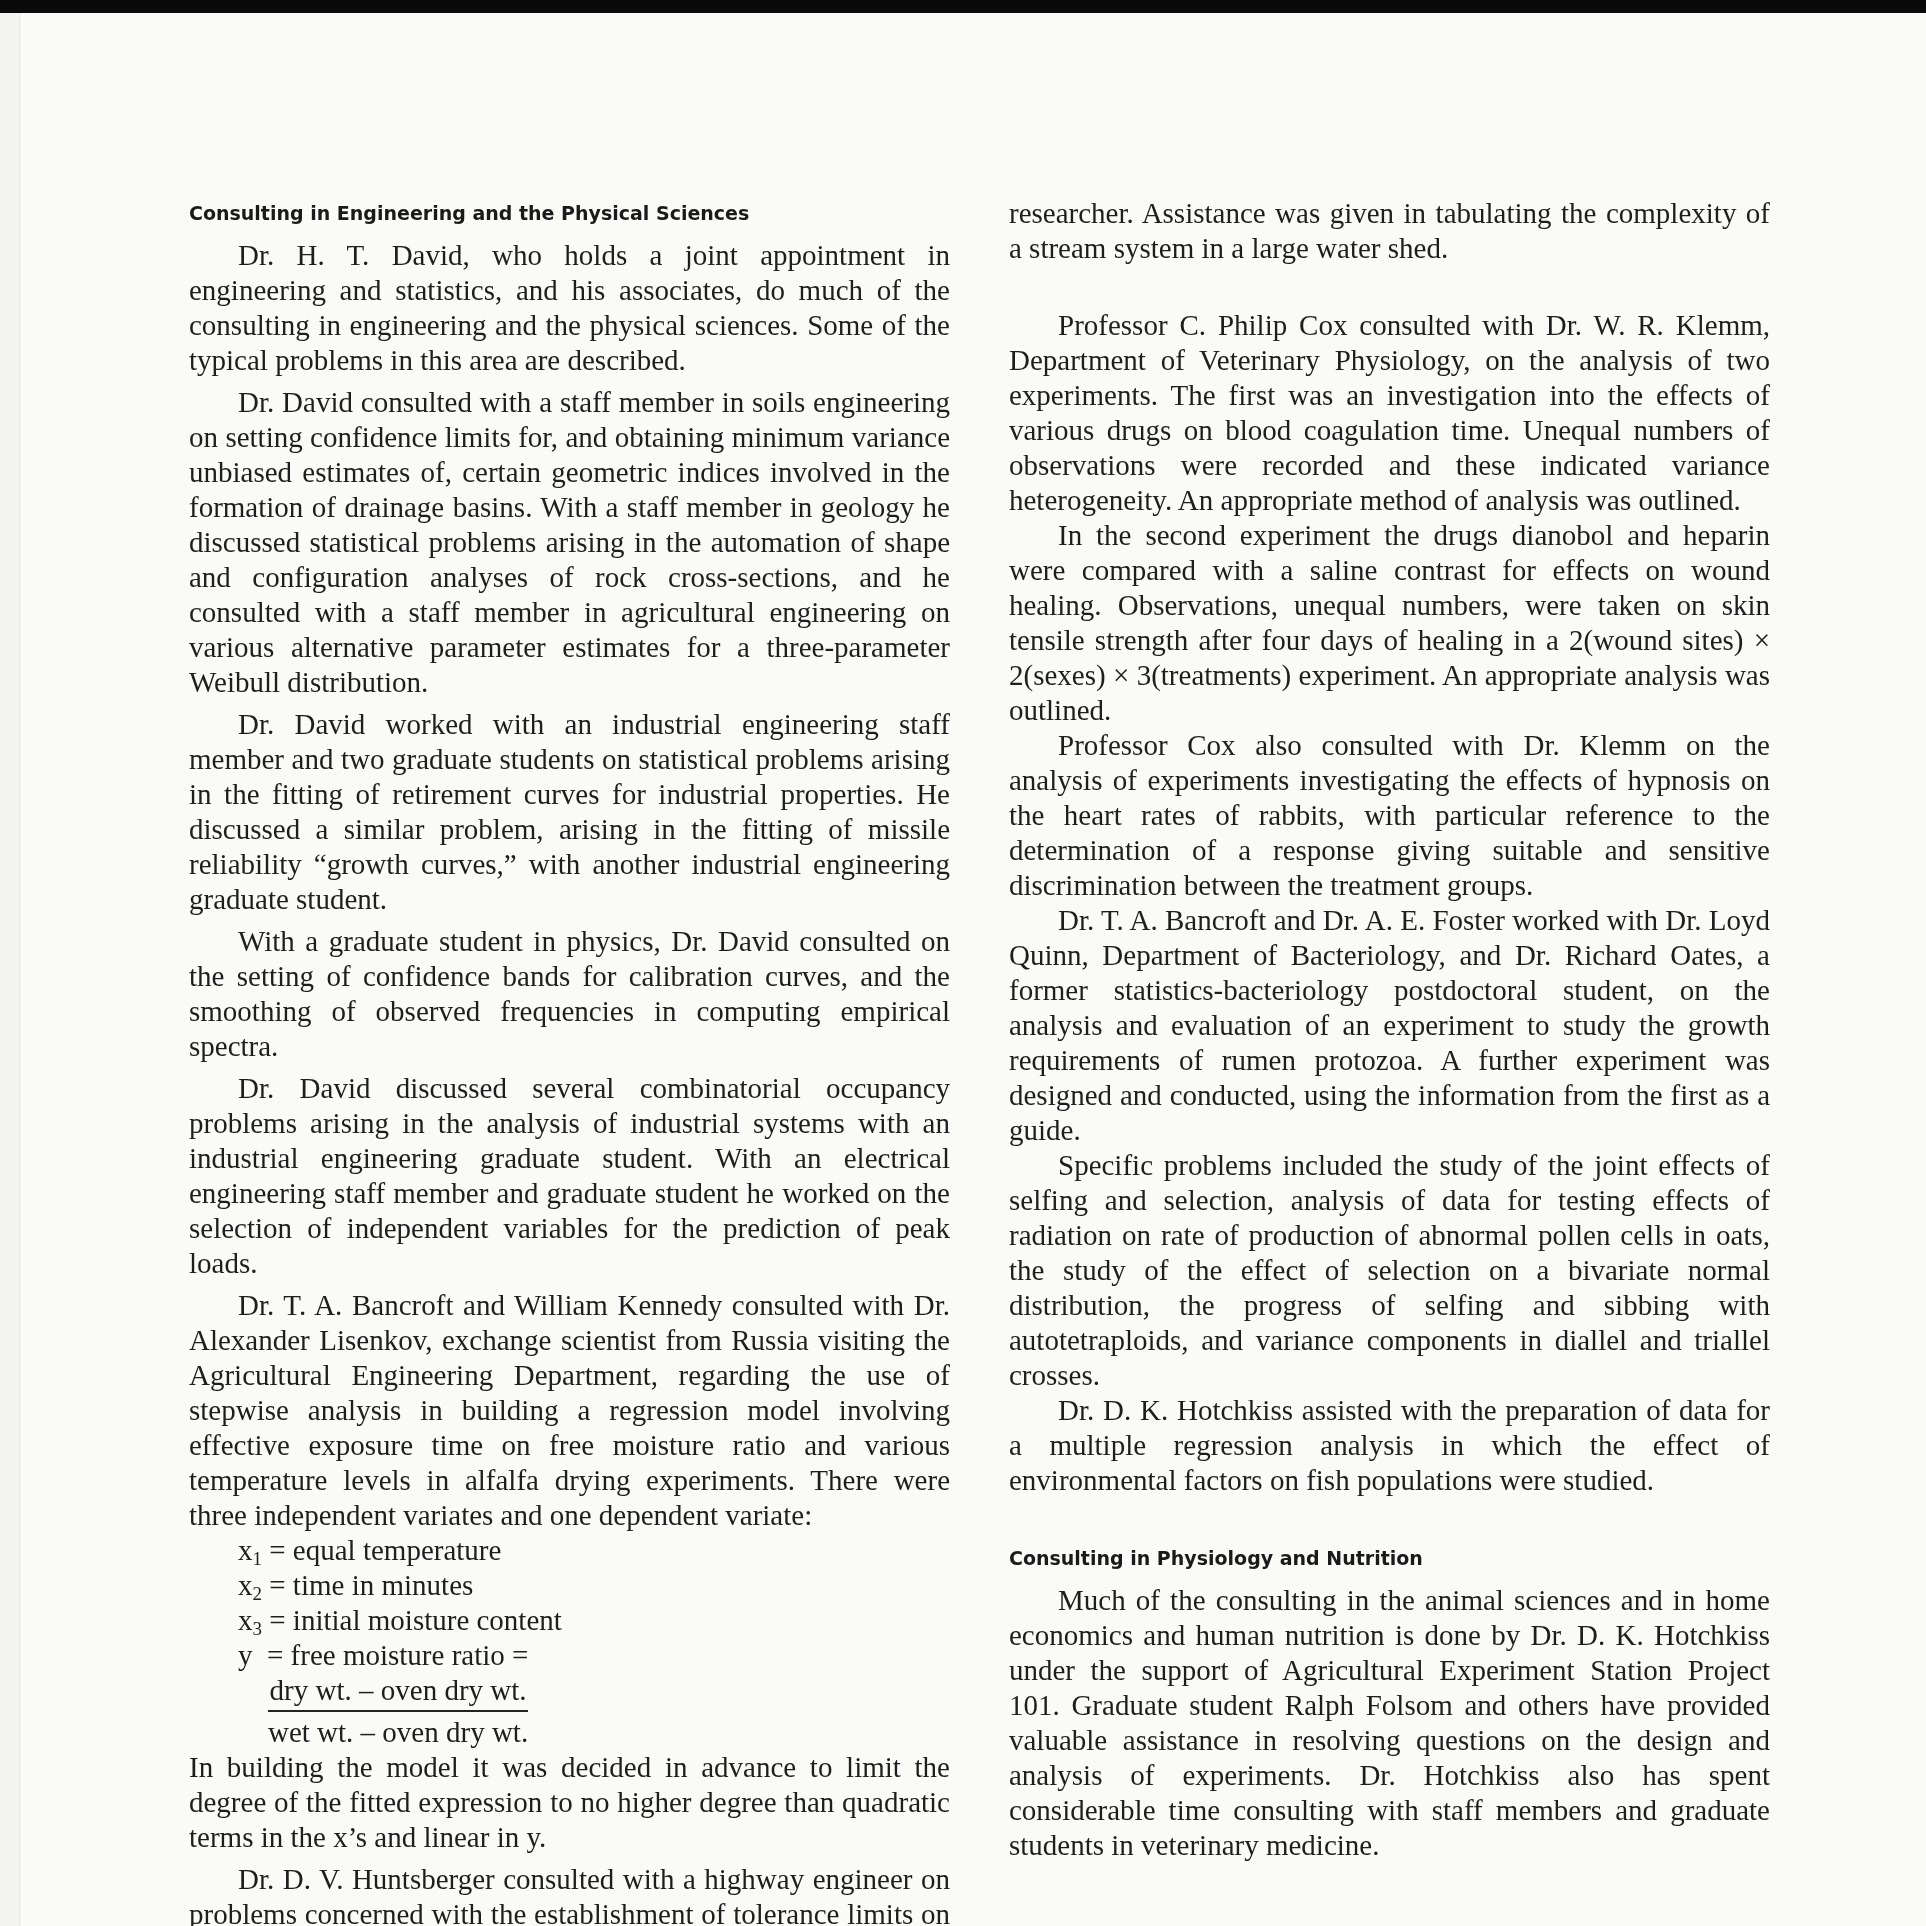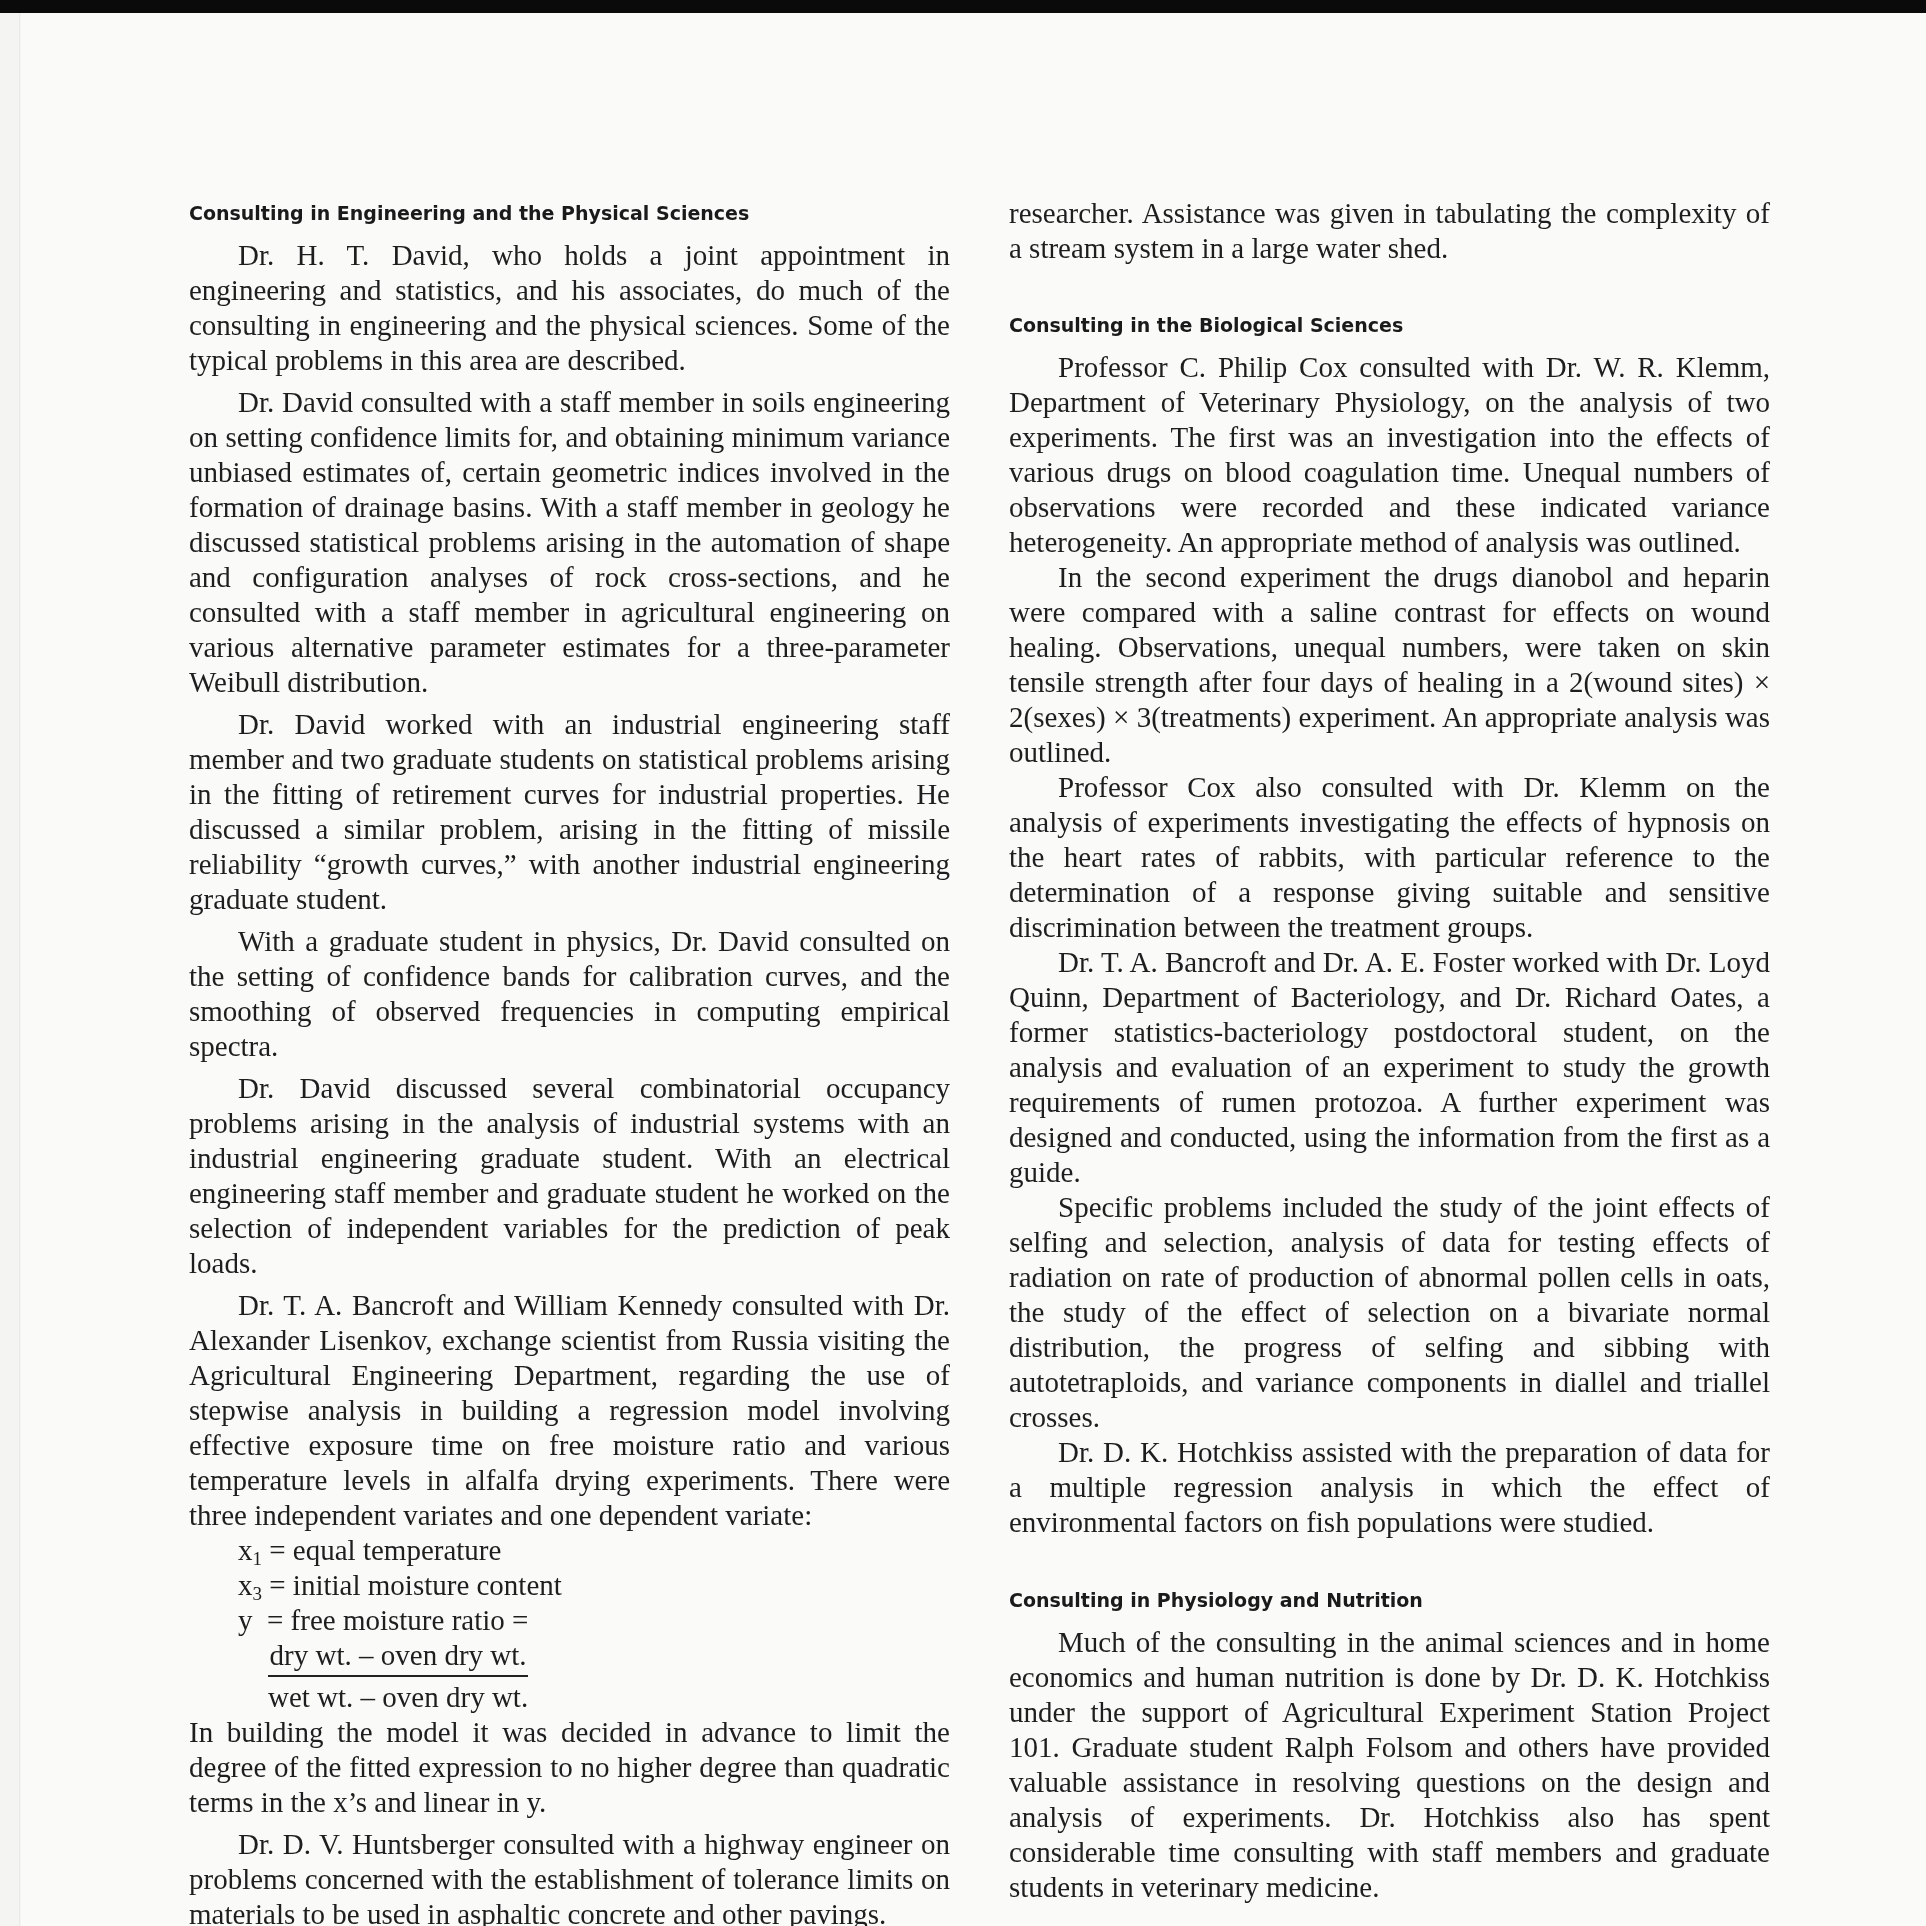--- a/index.html
+++ b/index.html
@@ -99,38 +99,38 @@
   <h2 class="heading">Consulting in Engineering and the Physical Sciences</h2>
   <p class="para">Dr. H. T. David, who holds a joint appointment in engineering and statistics, and his associates, do much of the consulting in engineering and the physical sciences. Some of the typical problems in this area are described.</p>
   <p class="para">Dr. David consulted with a staff member in soils engineering on setting confidence limits for, and ob­taining minimum variance unbiased estimates of, cer­tain geometric indices involved in the formation of drainage basins. With a staff member in geology he discussed statistical problems arising in the automation of shape and configuration analyses of rock cross-sec­tions, and he consulted with a staff member in agricul­tural engineering on various alternative parameter estimates for a three-parameter Weibull distribution.</p>
   <p class="para">Dr. David worked with an industrial engineering staff member and two graduate students on statistical problems arising in the fitting of retirement curves for industrial properties. He discussed a similar problem, arising in the fitting of missile reliability “growth curves,” with another industrial engineering graduate student.</p>
   <p class="para">With a graduate student in physics, Dr. David con­sulted on the setting of confidence bands for calibration curves, and the smoothing of observed frequencies in computing empirical spectra.</p>
   <p class="para">Dr. David discussed several combinatorial occupancy problems arising in the analysis of industrial systems with an industrial engineering graduate student. With an electrical engineering staff member and graduate student he worked on the selection of independent var­iables for the prediction of peak loads.</p>
   <p class="para" style="margin-bottom:0">Dr. T. A. Bancroft and William Kennedy consulted with Dr. Alexander Lisenkov, exchange scientist from Russia visiting the Agricultural Engineering Depart­ment, regarding the use of stepwise analysis in build­ing a regression model involving effective exposure time on free moisture ratio and various temperature levels in alfalfa drying experiments. There were three independent variates and one dependent variate:</p>
 
   <div class="formula">
     <span class="line"><span>x</span><sub>1</sub> <span>= equal temperature</span></span>
+    <span class="line"><span>x</span><sub>2</sub> <span>= time in minutes</span></span>
     <span class="line"><span>x</span><sub>3</sub> <span>= initial moisture content</span></span>
     <span class="line"><span>y</span>&nbsp;&nbsp;<span>= free moisture ratio =</span></span>
   </div>
   <div class="formula" style="margin-left:0">
     <span class="fraction">
       <span class="num">dry wt. – oven dry wt.</span>
       <span class="den">wet wt. – oven dry wt.</span>
     </span>
   </div>
   <p class="para noindent">In building the model it was decided in advance to limit the degree of the fitted expression to no higher degree than quadratic terms in the x’s and linear in y.</p>
   <p class="para">Dr. D. V. Huntsberger consulted with a highway engineer on problems concerned with the establishment of tolerance limits on materials to be used in asphaltic concrete and other pavings.</p>
 
 </div>
 
 <div class="column col-right">
   <p class="para noindent">researcher. Assistance was given in tabulating the com­plexity of a stream system in a large water shed.</p>
   <div class="section-gap"></div>
-  <h2 class="heading">Consulting in the Biological Sciences</h2>
   <p class="para" style="margin-bottom:0">Professor C. Philip Cox consulted with Dr. W. R. Klemm, Department of Veterinary Physiology, on the analysis of two experiments. The first was an investi­gation into the effects of various drugs on blood coagu­lation time. Unequal numbers of observations were recorded and these indicated variance heterogeneity. An appropriate method of analysis was outlined.</p>
   <p class="para" style="margin-bottom:0">In the second experiment the drugs dianobol and heparin were compared with a saline contrast for ef­fects on wound healing. Observations, unequal numbers, were taken on skin tensile strength after four days of healing in a 2(wound sites) × 2(sexes) × 3(treat­ments) experiment. An appropriate analysis was outlined.</p>
   <p class="para" style="margin-bottom:0">Professor Cox also consulted with Dr. Klemm on the analysis of experiments investigating the effects of hypnosis on the heart rates of rabbits, with particular reference to the determination of a response giving suit­able and sensitive discrimination between the treatment groups.</p>
   <p class="para" style="margin-bottom:0">Dr. T. A. Bancroft and Dr. A. E. Foster worked with Dr. Loyd Quinn, Department of Bacteriology, and Dr. Richard Oates, a former statistics-bacteriology postdoctoral student, on the analysis and evaluation of an experiment to study the growth requirements of rumen protozoa. A further experiment was designed and conducted, using the information from the first as a guide.</p>
   <p class="para" style="margin-bottom:0">Specific problems included the study of the joint effects of selfing and selection, analysis of data for testing effects of radiation on rate of production of abnormal pollen cells in oats, the study of the effect of selection on a bivariate normal distribution, the pro­gress of selfing and sibbing with autotetraploids, and variance components in diallel and triallel crosses.</p>
   <p class="para" style="margin-bottom:8px">Dr. D. K. Hotchkiss assisted with the preparation of data for a multiple regression analysis in which the effect of environmental factors on fish populations were studied.</p>
   <div class="section-gap"></div>
   <h2 class="heading">Consulting in Physiology and Nutrition</h2>
   <p class="para" style="margin-bottom:0">Much of the consulting in the animal sciences and in home economics and human nutrition is done by Dr. D. K. Hotchkiss under the support of Agricultural Ex­periment Station Project 101. Graduate student Ralph Folsom and others have provided valuable assistance in resolving questions on the design and analysis of experiments. Dr. Hotchkiss also has spent considerable time consulting with staff members and graduate stu­dents in veterinary medicine.</p>
 

